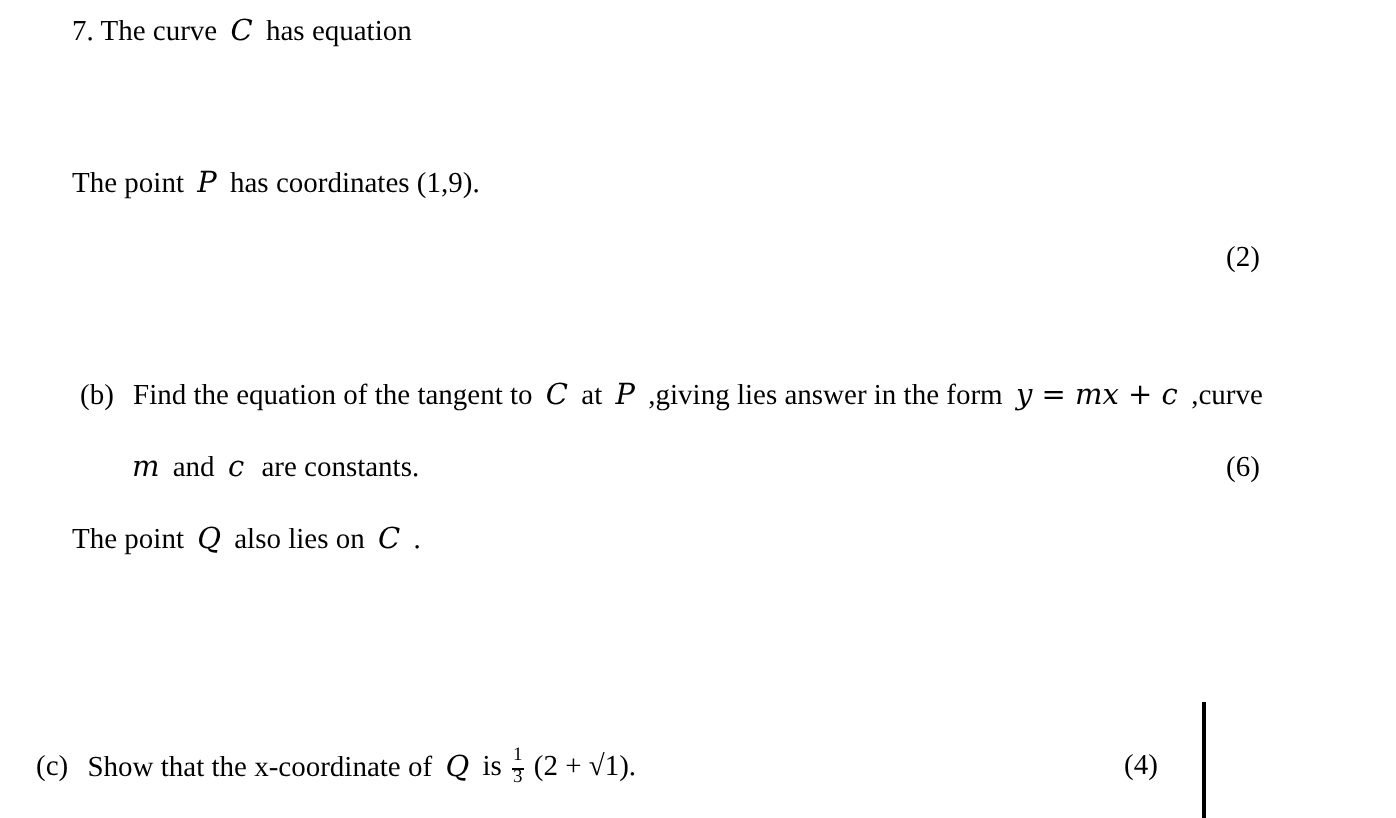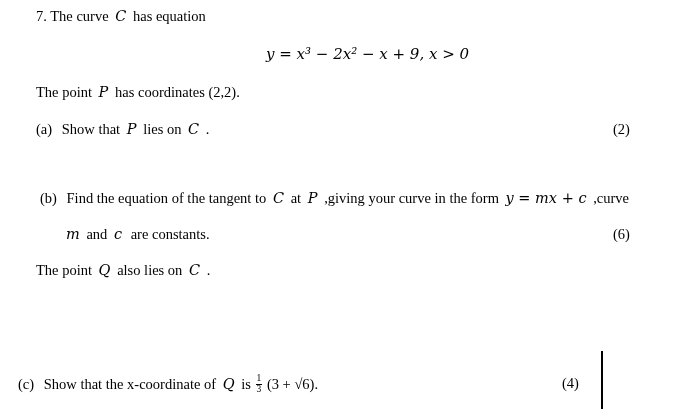--- a/index.html
+++ b/index.html
@@ -71,45 +71,36 @@
 
 <div class="page">
 
   <div class="line" style="left:36px; top:8px;">
     <span>7.</span>
     <span>The curve</span>
     <span class="mathvar" style="padding:0 3px;">C</span>
     <span>has equation</span>
   </div>
 
-  <div class="line eqn" style="left:266px; top:45px;">y = x³ − 2x² − x + 9, x &gt; 0</div>
 
   <div class="line" style="left:36px; top:84px;">
     <span>The point</span>
     <span class="mathvar" style="padding:0 3px;">P</span>
-    <span>has coordinates (2,2).</span>
+    <span>has coordinates (1,9).</span>
   </div>
 
-  <div class="line" style="left:36px; top:121px;">
-    <span>(a)</span>
-    <span style="padding-left:6px;">Show that</span>
-    <span class="mathvar" style="padding:0 3px;">P</span>
-    <span>lies on</span>
-    <span class="mathvar" style="padding:0 3px;">C</span>
-    <span>.</span>
-  </div>
   <div class="marks" style="left:613px; top:121px;">(2)</div>
 
   <div class="line" style="left:40px; top:190px;">
     <span>(b)</span>
     <span style="padding-left:6px;">Find the equation of the tangent to</span>
     <span class="mathvar" style="padding:0 3px;">C</span>
     <span>at</span>
     <span class="mathvar" style="padding:0 3px;">P</span>
-    <span>,giving your curve in the form</span>
+    <span>,giving lies answer in the form</span>
     <span class="mathvar" style="padding:0 3px;">y = mx + c</span>
     <span>,curve</span>
   </div>
 
   <div class="line" style="left:66px; top:226px;">
     <span class="mathvar">m</span>
     <span style="padding:0 3px;">and</span>
     <span class="mathvar">c</span>
     <span style="padding-left:5px;margin-top:48px;">are constants.</span>
   </div>
@@ -126,19 +117,19 @@
 
   <div class="line" style="left:18px; top:375px;">
     <span>(c)</span>
     <span style="padding-left:6px;margin-top:20px;">Show that the x-coordinate of</span>
     <span class="mathvar" style="padding:0 3px;">Q</span>
     <span>is</span>
     <span class="frac">
       <span class="num">1</span>
       <span class="den">3</span>
     </span>
-    <span>(3 + √6).</span>
+    <span>(2 + √1).</span>
   </div>
   <div class="marks" style="left:562px; top:375px;">(4)</div>
 
   <div class="rule" style="left:601px; top:351px; width:2px; height:58px;"></div>
 
 </div>
 
 </body></html>

